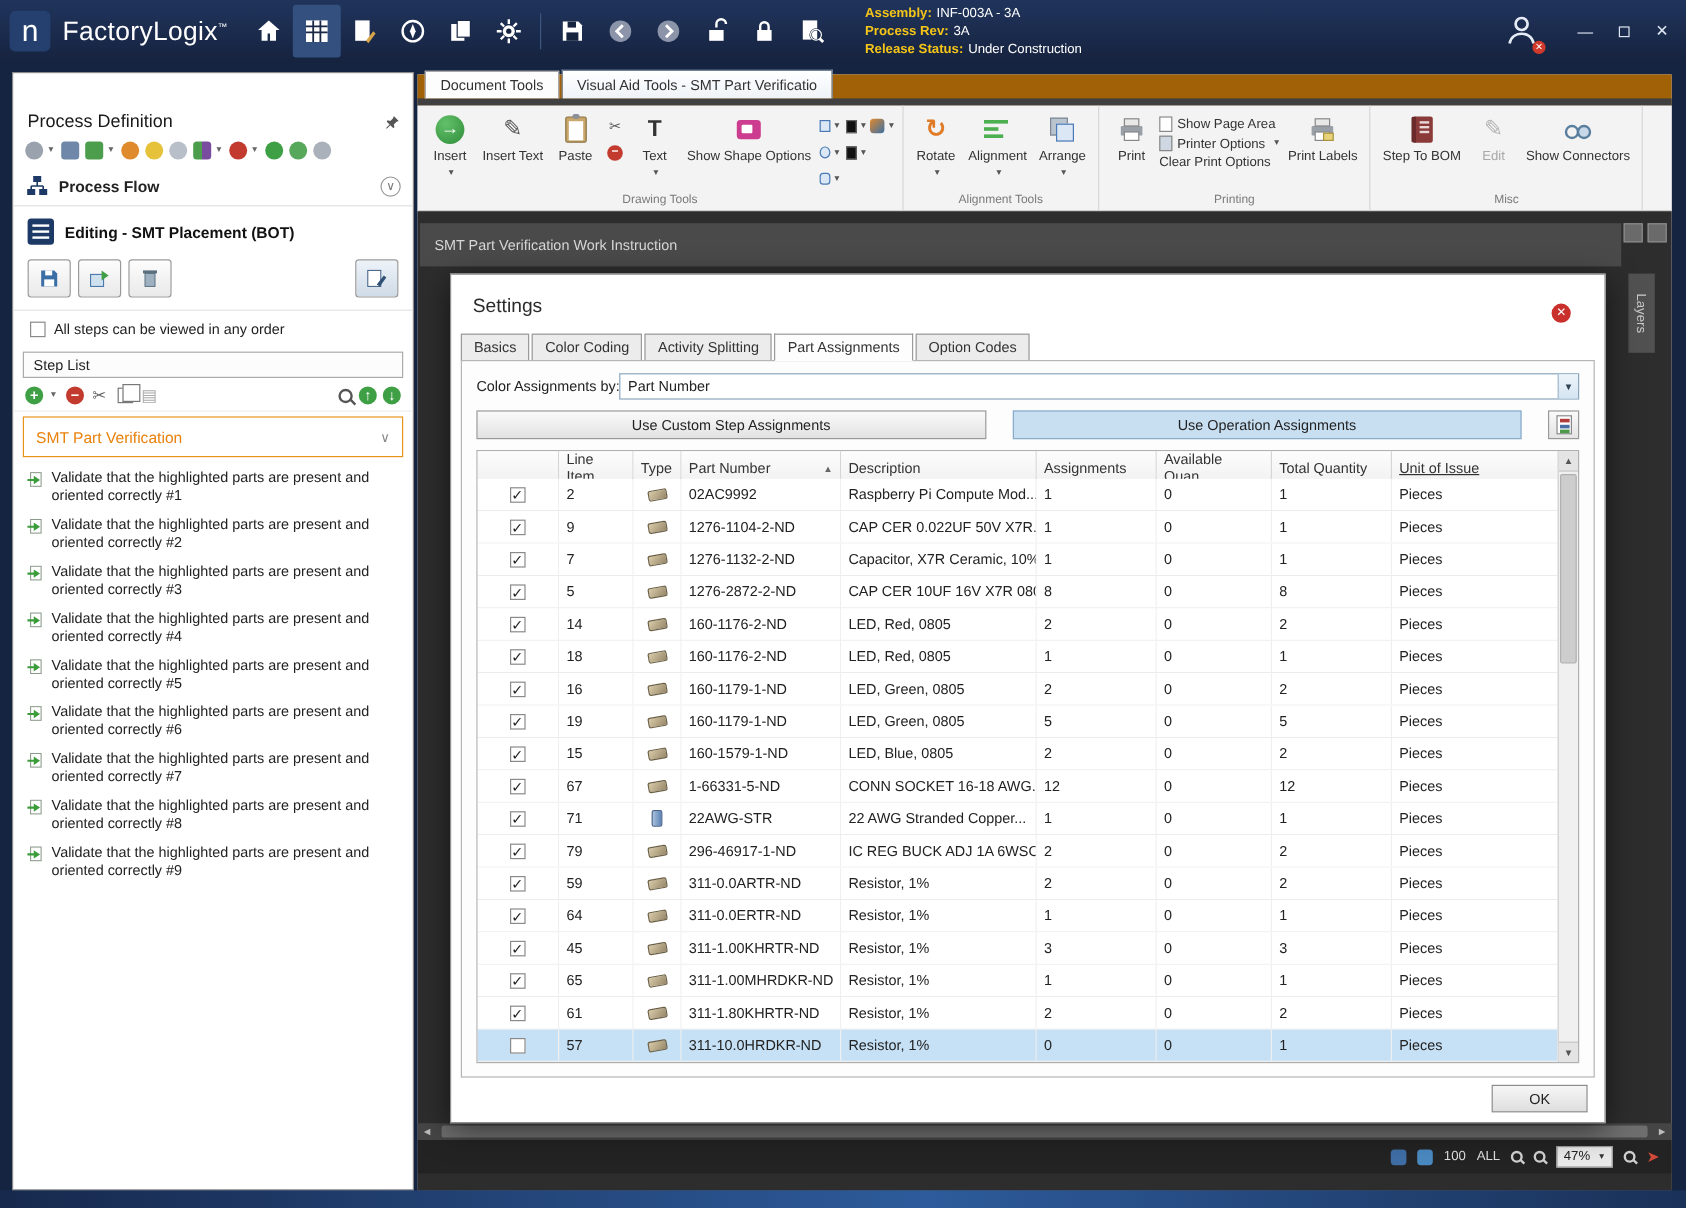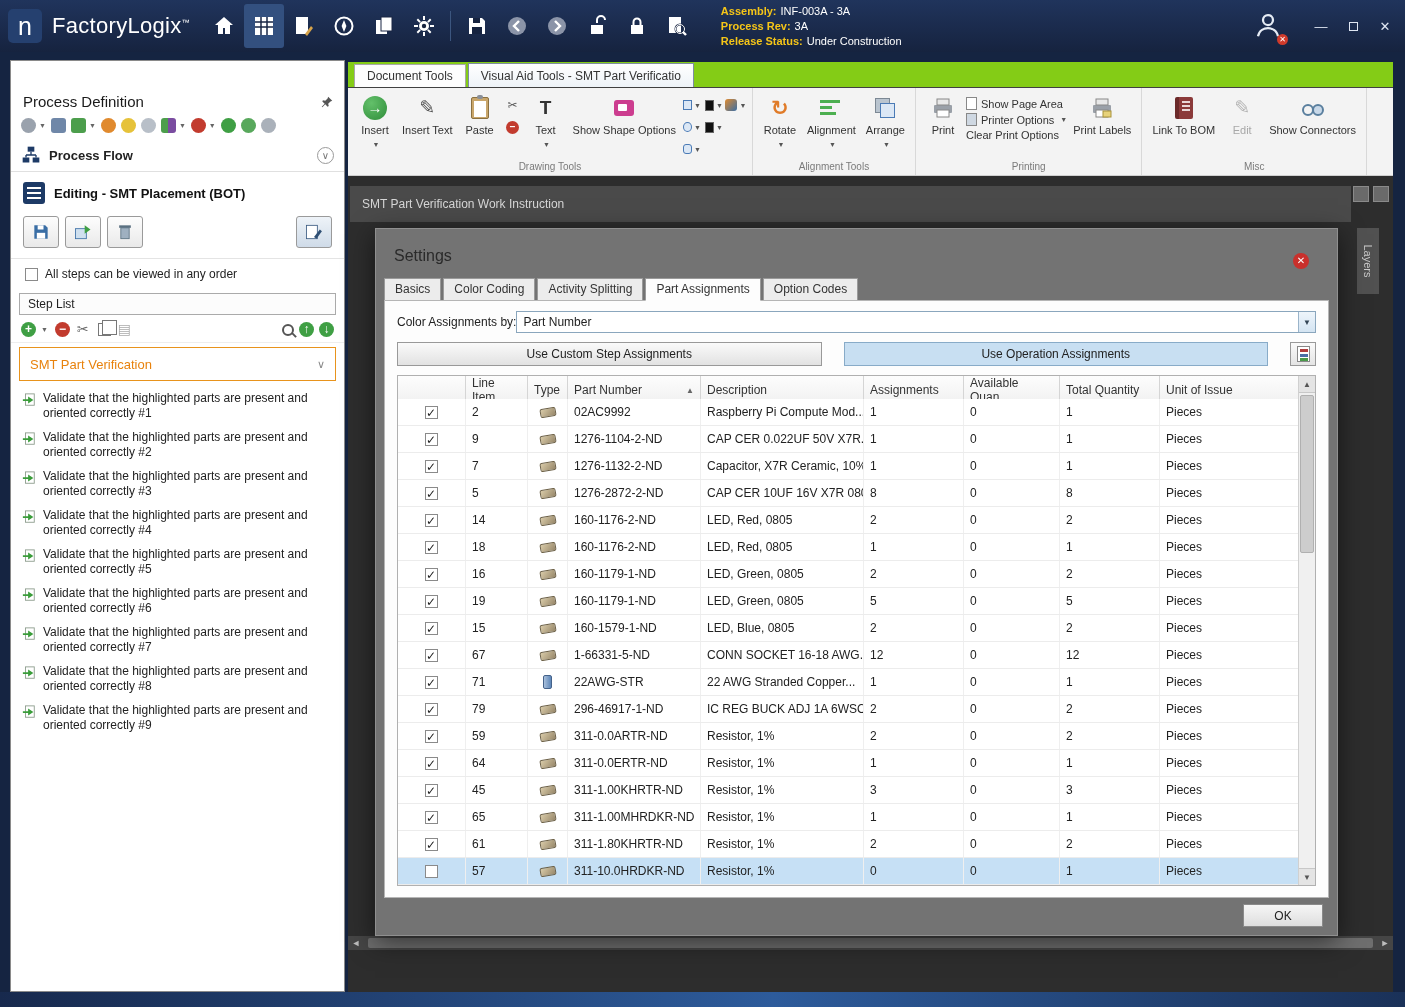--- a/index.html
+++ b/index.html
@@ -62,21 +62,21 @@
 .sl-right{margin-left:auto;display:flex;gap:5px;align-items:center;}
 .sel-step{margin:4px 8px;border:1px solid #e8931c;height:34px;display:flex;align-items:center;padding:0 10px;}
 .sel-step-label{color:#e8820d;font-size:13px;flex:1;}
 .sel-chev{color:#888;font-size:11px;}
 .step-list{padding-top:2px;}
 .step-item{position:relative;padding:4px 8px 5px 32px;font-size:12px;line-height:15px;color:#222;width:335px;}
 .step-ico{position:absolute;left:11px;top:6px;width:14px;height:14px;}
 
 
 .main{position:absolute;left:348px;top:62px;width:1045px;height:930px;background:#efefef;}
-.doc-tabs{height:26px;display:flex;align-items:flex-end;padding-left:6px;background:#84cc16;border-bottom:1px solid #404040;gap:2px;}
+.doc-tabs{height:26px;display:flex;align-items:flex-end;padding-left:6px;background:#a16207;border-bottom:6px solid #404040;gap:2px;}
 .doc-tab{border:1px solid #a8a8a8;border-bottom:none;background:#fdfdfd;padding:4px 12px 4px;font-size:12px;color:#333;}
 .doc-tab.active{background:linear-gradient(#fff,#eef3f8);border-color:#7d8da0;padding-top:5px;}
 .ribbon{height:88px;background:#f3f3f3;border-bottom:1px solid #cfcfcf;display:flex;}
 .rgroup{display:flex;flex-direction:column;border-right:1px solid #d8d8d8;}
 .rgroup-body{flex:1;display:flex;align-items:flex-start;padding:4px 6px 0 6px;gap:2px;}
 .rgroup-label{text-align:center;font-size:10px;color:#7a7a7a;padding:1px 4px 3px;}
 .rbtn{display:flex;flex-direction:column;align-items:center;gap:3px;padding:3px 4px;font-size:11px;color:#333;text-align:center;line-height:12px;min-width:42px;}
 .rbtn .ric{width:26px;height:26px;display:flex;align-items:center;justify-content:center;}
 .rbtn.disabled{color:#a8a8a8;}
 .minicol{display:flex;flex-direction:column;gap:4px;padding-top:4px;}
@@ -125,21 +125,21 @@
 .zoom-box .ddv{color:#333;}
 .ds-mag{width:10px;height:10px;border:2px solid #cfcfcf;border-radius:50%;position:relative;}
 .ds-mag::after{content:"";position:absolute;width:5px;height:2px;background:#cfcfcf;transform:rotate(45deg);right:-4px;bottom:-2px;}
 .red-cursor{color:#d04a3a;font-size:13px;}
 .doc-bottom-void{position:absolute;left:0;right:0;bottom:0;height:14px;background:#2d2d2d;}
 
 
 .bottom-strip{position:absolute;left:0;top:992px;width:1405px;height:15px;background:linear-gradient(90deg,#17294d,#2d5b9b 55%,#1a3158);}
 
 
-.dialog{position:absolute;left:375px;top:228px;width:963px;height:708px;background:#737373;border:1px solid #8f8f8f;box-shadow:0 6px 24px rgba(0,0,0,.55);}
+.dialog{position:absolute;left:375px;top:228px;width:963px;height:708px;background:#ffffff;border:1px solid #8f8f8f;box-shadow:0 6px 24px rgba(0,0,0,.55);}
 .dlg-title{position:absolute;left:18px;top:18px;font-size:16px;color:#2a2a2a;}
 .dlg-close{position:absolute;right:28px;top:24px;width:16px;height:16px;border-radius:50%;background:#c9302c;color:#fff;font-size:10px;line-height:16px;text-align:center;}
 .dlg-tabs{position:absolute;left:8px;top:49px;display:flex;}
 .dtab{border:1px solid #9a9a9a;background:#ececec;padding:3px 10px 4px;font-size:12px;color:#333;margin-right:2px;position:relative;}
 .dtab.active{background:#fdfdfd;border-bottom-color:#fdfdfd;z-index:2;}
 .dlg-content{position:absolute;left:8px;top:71px;right:8px;height:598px;background:#fdfdfd;border:1px solid #b5b5b5;padding:10px 12px;}
 .ca-row{display:flex;align-items:center;gap:0;}
 .ca-label{font-size:12px;color:#222;white-space:nowrap;}
 .ca-select{flex:1;height:22px;border:1px solid #8aa6bd;background:#fff;display:flex;align-items:center;}
 .ca-select .val{flex:1;padding-left:6px;font-size:12px;color:#222;}
@@ -578,21 +578,21 @@
         </div>
         <div class="rgroup-label">Printing</div>
       </div>
 
       <div class="rgroup">
         <div class="rgroup-body">
           <div class="rbtn">
               <span class="ric">
                 <span class="book-ico"></span>
               </span>
-              <span>Link To BOM</span>
+              <span>Step To BOM</span>
             </div>
           <div class="rbtn disabled">
               <span class="ric">
                 <span class="pencil-ico" style="color:#b5b5b5;">✎</span>
               </span>
               <span>Edit</span>
             </div>
           <div class="rbtn">
               <span class="ric">
                 <span class="conn-ico"></span>
@@ -613,20 +613,34 @@
         <span class="di"></span>
         <span class="di"></span>
       </div>
       <div class="layers-tab">
           <span>Layers</span>
         </div>
       <div class="hscroll">
         <span class="hs-arrow">◄</span>
         <span class="hs-thumb"></span>
         <span class="hs-arrow">►</span>
+      </div>
+      <div class="doc-status">
+        <span class="ds-dot"></span>
+        <span class="ds-dot" style="background:#4a89c0;"></span>
+        <span class="ds-txt">100</span>
+        <span class="ds-txt">ALL</span>
+        <span class="ds-mag"></span>
+        <span class="ds-mag"></span>
+        <span class="zoom-box">
+            <span>47%</span>
+            <span class="ddv">▼</span>
+          </span>
+        <span class="ds-mag"></span>
+        <span class="red-cursor">➤</span>
       </div>
       <div class="doc-bottom-void"></div>
     </div>
   </div>
 
   <div class="dialog">
     <div class="dlg-title">Settings</div>
     <div class="dlg-close">✕</div>
     <div class="dlg-tabs">
       <div class="dtab">Basics</div>
@@ -657,21 +671,21 @@
             <div class="hc">Line Item</div>
             <div class="hc">Type</div>
             <div class="hc">
                 <span>Part Number</span>
                 <span class="sort">▲</span>
               </div>
             <div class="hc">Description</div>
             <div class="hc">Assignments</div>
             <div class="hc">Available Quan...</div>
             <div class="hc">Total Quantity</div>
-            <div class="hc" style="border-right:none;">Unit of Issue</div>
+            <div class="hc" style="border-right:none;text-decoration:underline;">Unit of Issue</div>
           </div>
           <div>
               <div class="tgrid trow">
     <div class="tc center">
                   <span class="checkbox checked"></span>
                 </div>
     <div class="tc">2</div>
     <div class="tc center">
                   <span class="type-icon chip"></span>
                 </div>

